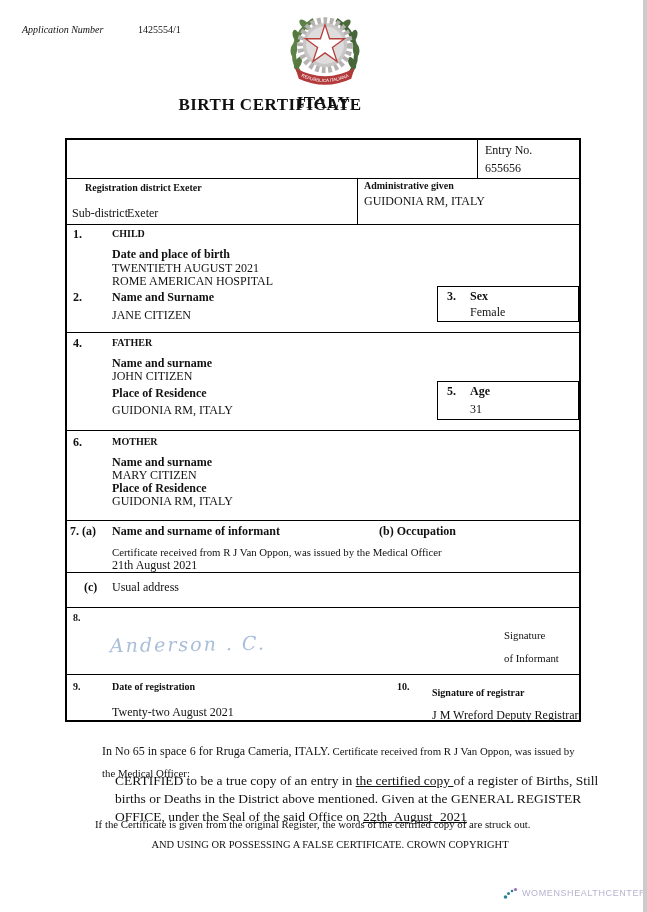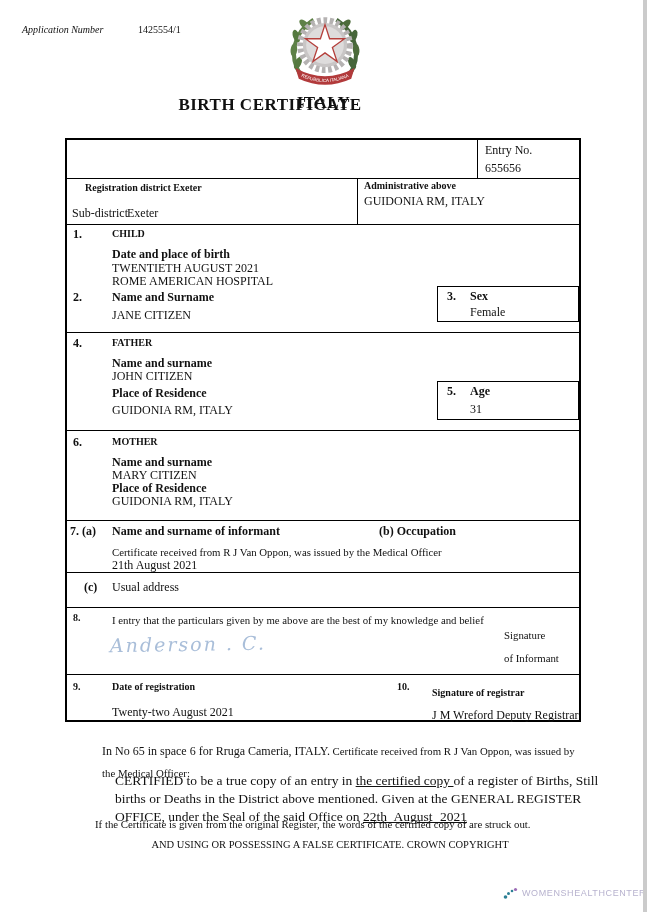--- a/index.html
+++ b/index.html
@@ -79,21 +79,21 @@
     <div class="hline" style="top:534px;"></div>
     <div class="vline" style="left:410px; top:0; height:38px;"></div>
     <div class="vline" style="left:290px; top:38px; height:46px;"></div>
 
     <span class="abs t12" style="left:418px; top:4px;">Entry No.</span>
     <span class="abs t12" style="left:418px; top:22px;">655656</span>
 
     <span class="abs b t125" style="left:18px; top:42px;">Registration district Exeter</span>
     <span class="abs t12" style="left:5px; top:67px;">Sub-district</span>
     <span class="abs t12" style="left:60px; top:67px;">Exeter</span>
-    <span class="abs b t125" style="left:297px; top:40px;">Administrative above</span>
+    <span class="abs b t125" style="left:297px; top:40px;">Administrative given</span>
     <span class="abs t12" style="left:297px; top:55px;">GUIDONIA RM, ITALY</span>
 
     <span class="abs b t12" style="left:6px; top:88px;">1.</span>
     <span class="abs b t125" style="left:45px; top:88px;">CHILD</span>
     <span class="abs b t12" style="left:45px; top:108px;">Date and place of birth</span>
     <span class="abs t12" style="left:45px; top:122px;">TWENTIETH AUGUST 2021</span>
     <span class="abs t12" style="left:45px; top:135px;">ROME AMERICAN HOSPITAL</span>
     <span class="abs b t12" style="left:6px; top:151px;">2.</span>
     <span class="abs b t12" style="left:45px; top:151px;">Name and Surname</span>
     <span class="abs t12" style="left:45px; top:169px;">JANE CITIZEN</span>
@@ -125,21 +125,20 @@
     <span class="abs b t12" style="left:3px; top:385px;">7. (a)</span>
     <span class="abs b t12" style="left:45px; top:385px;">Name and surname of informant</span>
     <span class="abs b t12" style="left:312px; top:385px;">(b) Occupation</span>
     <span class="abs t11" style="left:45px; top:406px;">Certificate received from R J Van Oppon, was issued by the Medical Officer</span>
     <span class="abs t12" style="left:45px; top:419px;">21th August 2021</span>
 
     <span class="abs b t12" style="left:17px; top:441px;">(c)</span>
     <span class="abs t12" style="left:45px; top:441px;">Usual address</span>
 
     <span class="abs b t125" style="left:6px; top:472px;">8.</span>
-    <span class="abs t11" style="left:45px; top:474px;">I entry that the particulars given by me above are the best of my knowledge and belief</span>
     <span class="abs sig-script" style="left:43px; top:494px;">Anderson . C.</span>
     <span class="abs t11" style="left:437px; top:489px;">Signature</span>
     <span class="abs t11" style="left:437px; top:512px;">of Informant</span>
 
     <span class="abs b t125" style="left:6px; top:541px;">9.</span>
     <span class="abs b t125" style="left:45px; top:541px;">Date of registration</span>
     <span class="abs b t125" style="left:330px; top:541px;">10.</span>
     <span class="abs b t125" style="left:365px; top:541px;margin-top:6px;">Signature of registrar</span>
     <span class="abs t12" style="left:45px; top:566px;">Twenty-two August 2021</span>
     <span class="abs t12" style="left:365px; top:569px;">J M Wreford Deputy Registrar</span>

